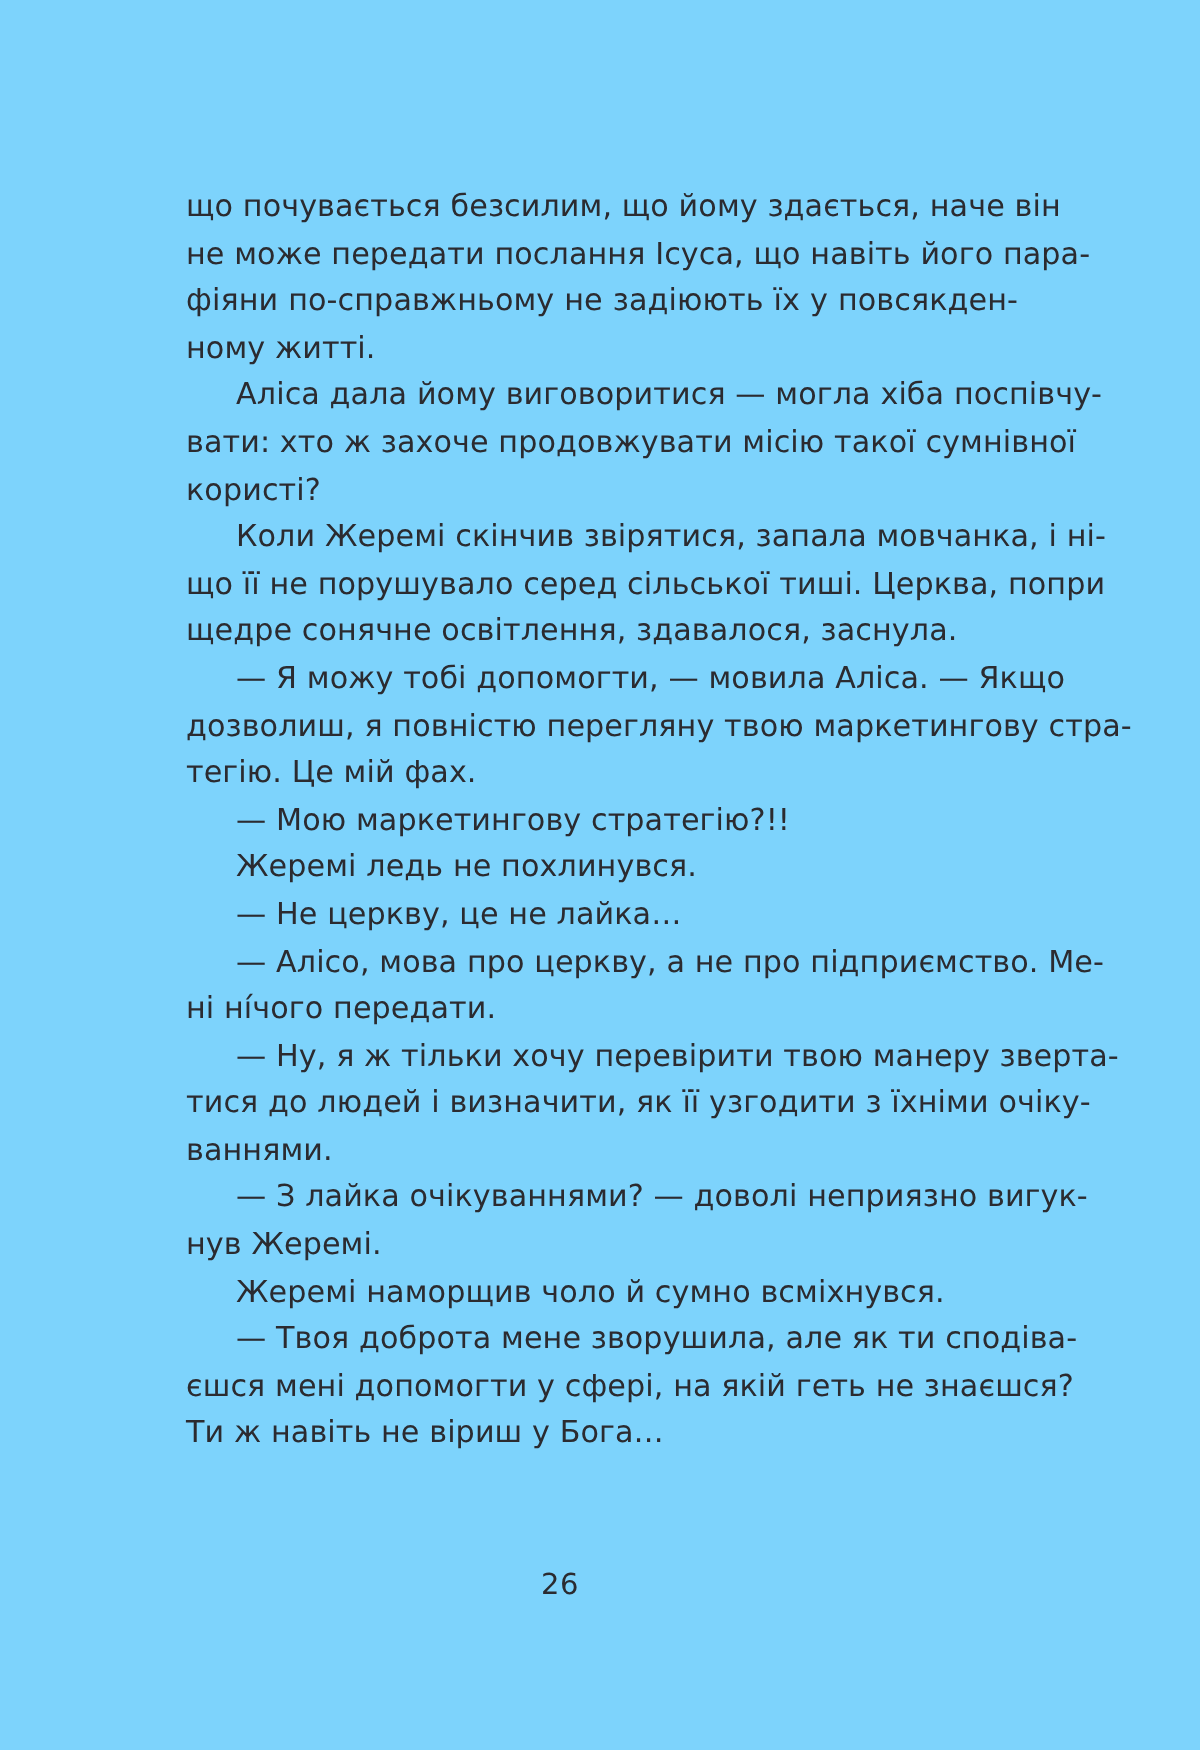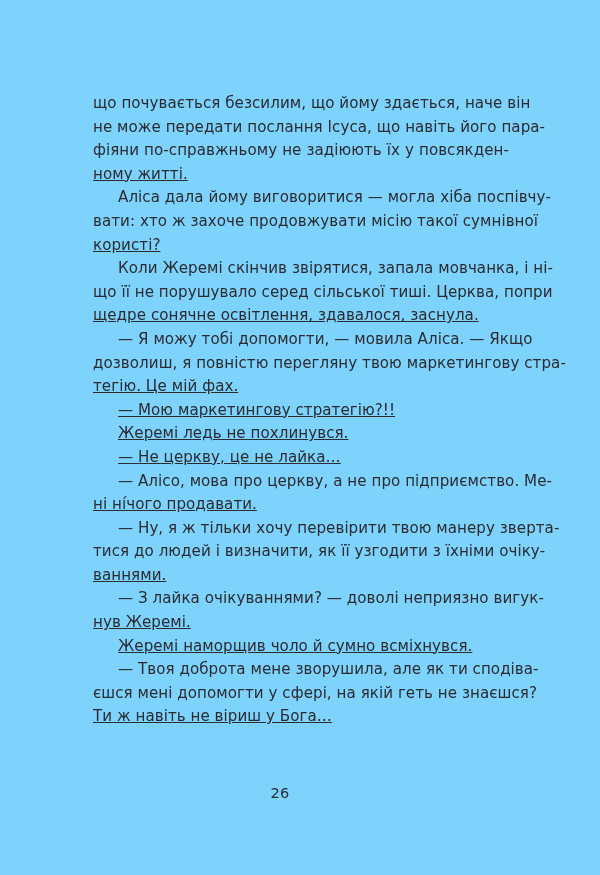--- a/index.html
+++ b/index.html
@@ -42,21 +42,20 @@
     line-height: 23.6px;
     text-align: justify;
     text-align-last: justify;
     white-space: nowrap;
     overflow: visible;
   }
   
   .line.flush {
     text-align: left;
     text-align-last: left;
-    text-decoration: underline;
   }
   
   .line.ind {
     text-indent: 25px;
   }
 
   .pageno {
     position: absolute;
     left: 0;
     top: 783px;
@@ -100,21 +99,21 @@
           <span class="line flush ind">— Мою маркетингову стратегію?!!</span>
         </div>
         <div class="para-block">
           <span class="line flush ind">Жеремі ледь не похлинувся.</span>
         </div>
         <div class="para-block">
           <span class="line flush ind">— Не церкву, це не лайка…</span>
         </div>
         <div class="para-block">
           <span class="line ind">— Алісо, мова про церкву, а не про підприємство. Ме-</span>
-          <span class="line flush">ні нíчого продавати.</span>
+          <span class="line flush">ні нíчого передати.</span>
         </div>
         <div class="para-block">
           <span class="line ind">— Ну, я ж тільки хочу перевірити твою манеру зверта-</span>
           <span class="line">тися до людей і визначити, як її узгодити з їхніми очіку-</span>
           <span class="line flush">ваннями.</span>
         </div>
         <div class="para-block">
           <span class="line ind">— З лайка очікуваннями? — доволі неприязно вигук-</span>
           <span class="line flush">нув Жеремі.</span>
         </div>

